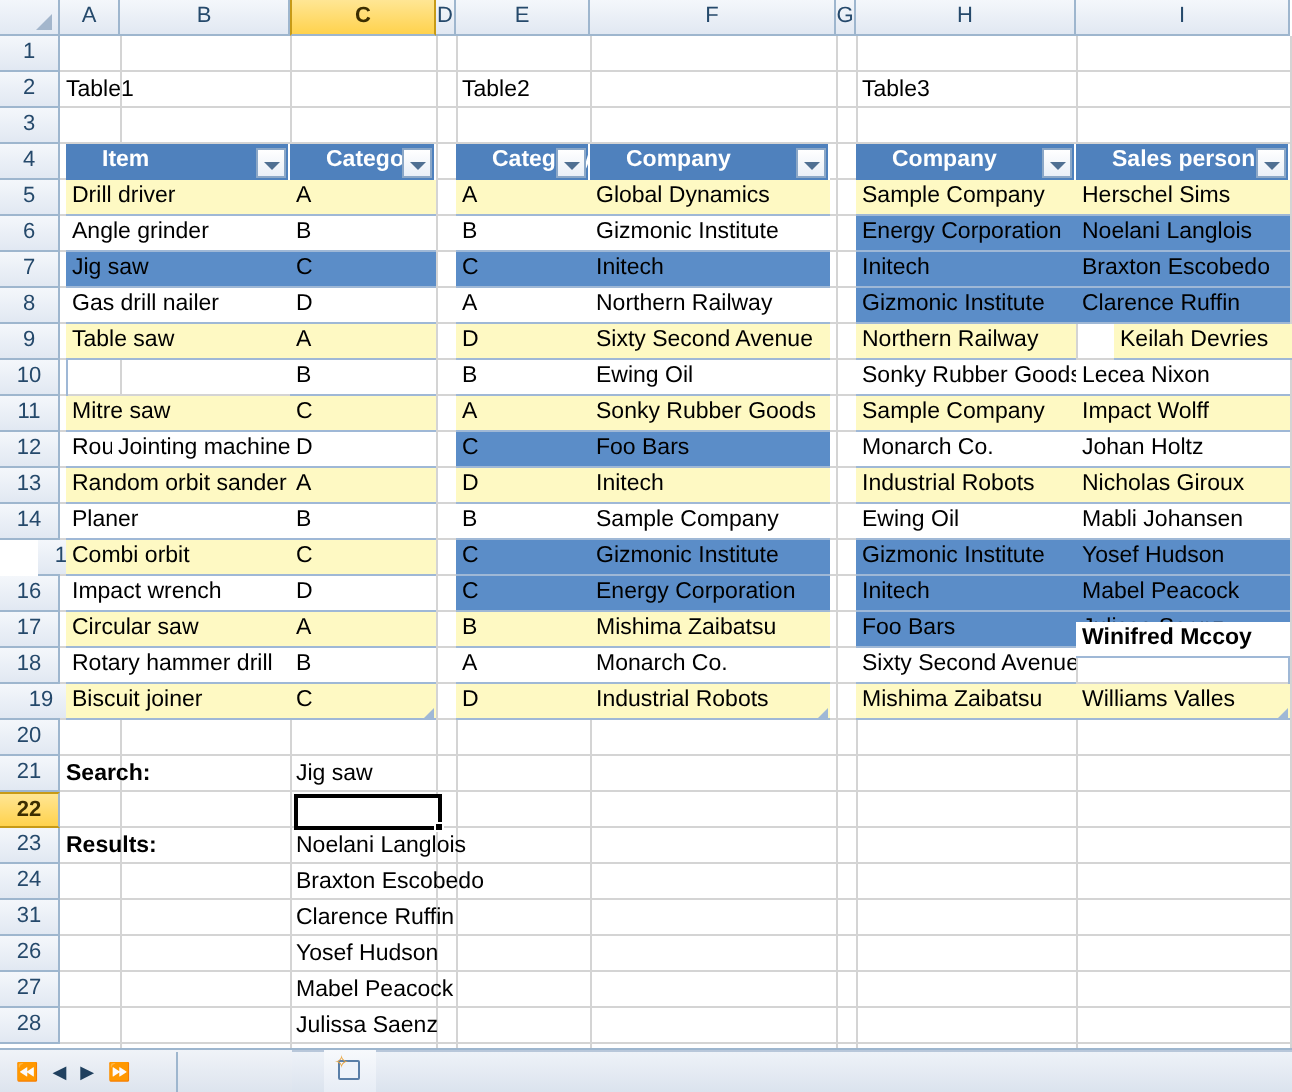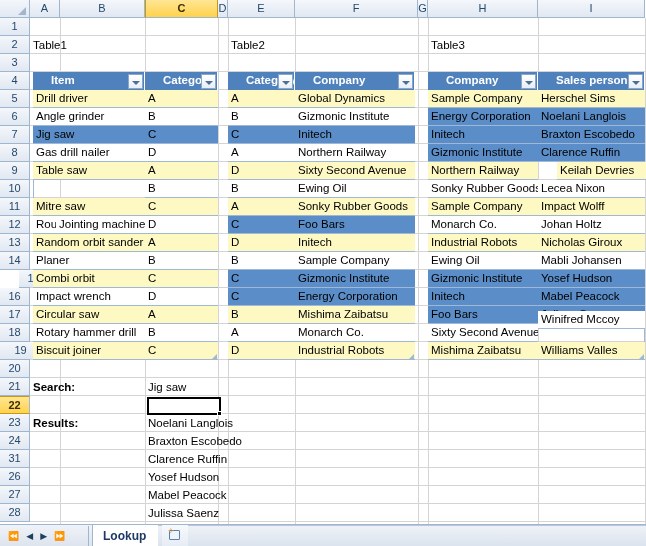--- a/index.html
+++ b/index.html
@@ -363,21 +363,21 @@
       <div class="trow band-a" style="left: 538px; top: 234px; width: 107px; height: 18px;">Nicholas Giroux</div>
       <div class="trow band-b" style="left: 428px; top: 252px; width: 110px; height: 18px;">Ewing Oil</div>
       <div class="trow band-b" style="left: 538px; top: 252px; width: 107px; height: 18px;">Mabli Johansen</div>
       <div class="trow hl" style="left: 428px; top: 270px; width: 110px; height: 18px;">Gizmonic Institute</div>
       <div class="trow hl" style="left: 538px; top: 270px; width: 107px; height: 18px;">Yosef Hudson</div>
       <div class="trow hl" style="left: 428px; top: 288px; width: 110px; height: 18px;">Initech</div>
       <div class="trow hl" style="left: 538px; top: 288px; width: 107px; height: 18px;">Mabel Peacock</div>
       <div class="trow hl" style="left: 428px; top: 306px; width: 110px; height: 18px;">Foo Bars</div>
       <div class="trow hl" style="left: 538px; top: 306px; width: 107px; height: 18px;">Julissa Saenz</div>
       <div class="trow band-b" style="left: 428px; top: 324px; width: 110px; height: 18px;">Sixty Second Avenue</div>
-      <div class="trow band-b" style="left: 538px; top: 311px; width: 107px; height: 18px;">Winifred Mccoy</div>
+      <div class="trow band-b" style="left: 538px; top: 311px; width: 107px; height: 18px; font-weight: bold;">Winifred Mccoy</div>
       <div class="trow band-a" style="left: 428px; top: 342px; width: 110px; height: 18px;">Mishima Zaibatsu</div>
       <div class="trow band-a" style="left: 538px; top: 342px; width: 107px; height: 18px;">Williams Valles</div>
       <div class="tbl-handle" style="left: 639px; top: 354px;"></div>
     </div>
 
   <div class="lbl bold" style="left:33px; top:379px;">Search:</div>
   <div class="lbl" style="left:148px; top:379px;">Jig saw</div>
 
   <div class="activecell" style="left:147px; top:397px; width:74px; height:18px;">
     <div class="handle"></div>
@@ -395,21 +395,20 @@
 
   <div class="tabbar">
     <div class="tabbar-rest"></div>
     <div class="navbtns">
       <span>⏪</span>
       <span>◀</span>
       <span>▶</span>
       <span>⏩</span>
     </div>
     <div class="tab-sep"></div>
-    <div class="tab-active">Lookup</div>
     <div class="tab-slant" style="left:162px;">
       <div class="tab-newicon" style="left:5px;">
         <div class="pg"></div>
           <div class="star">✧</div>
       </div>
     </div>
   </div>
 
 </div>
 

